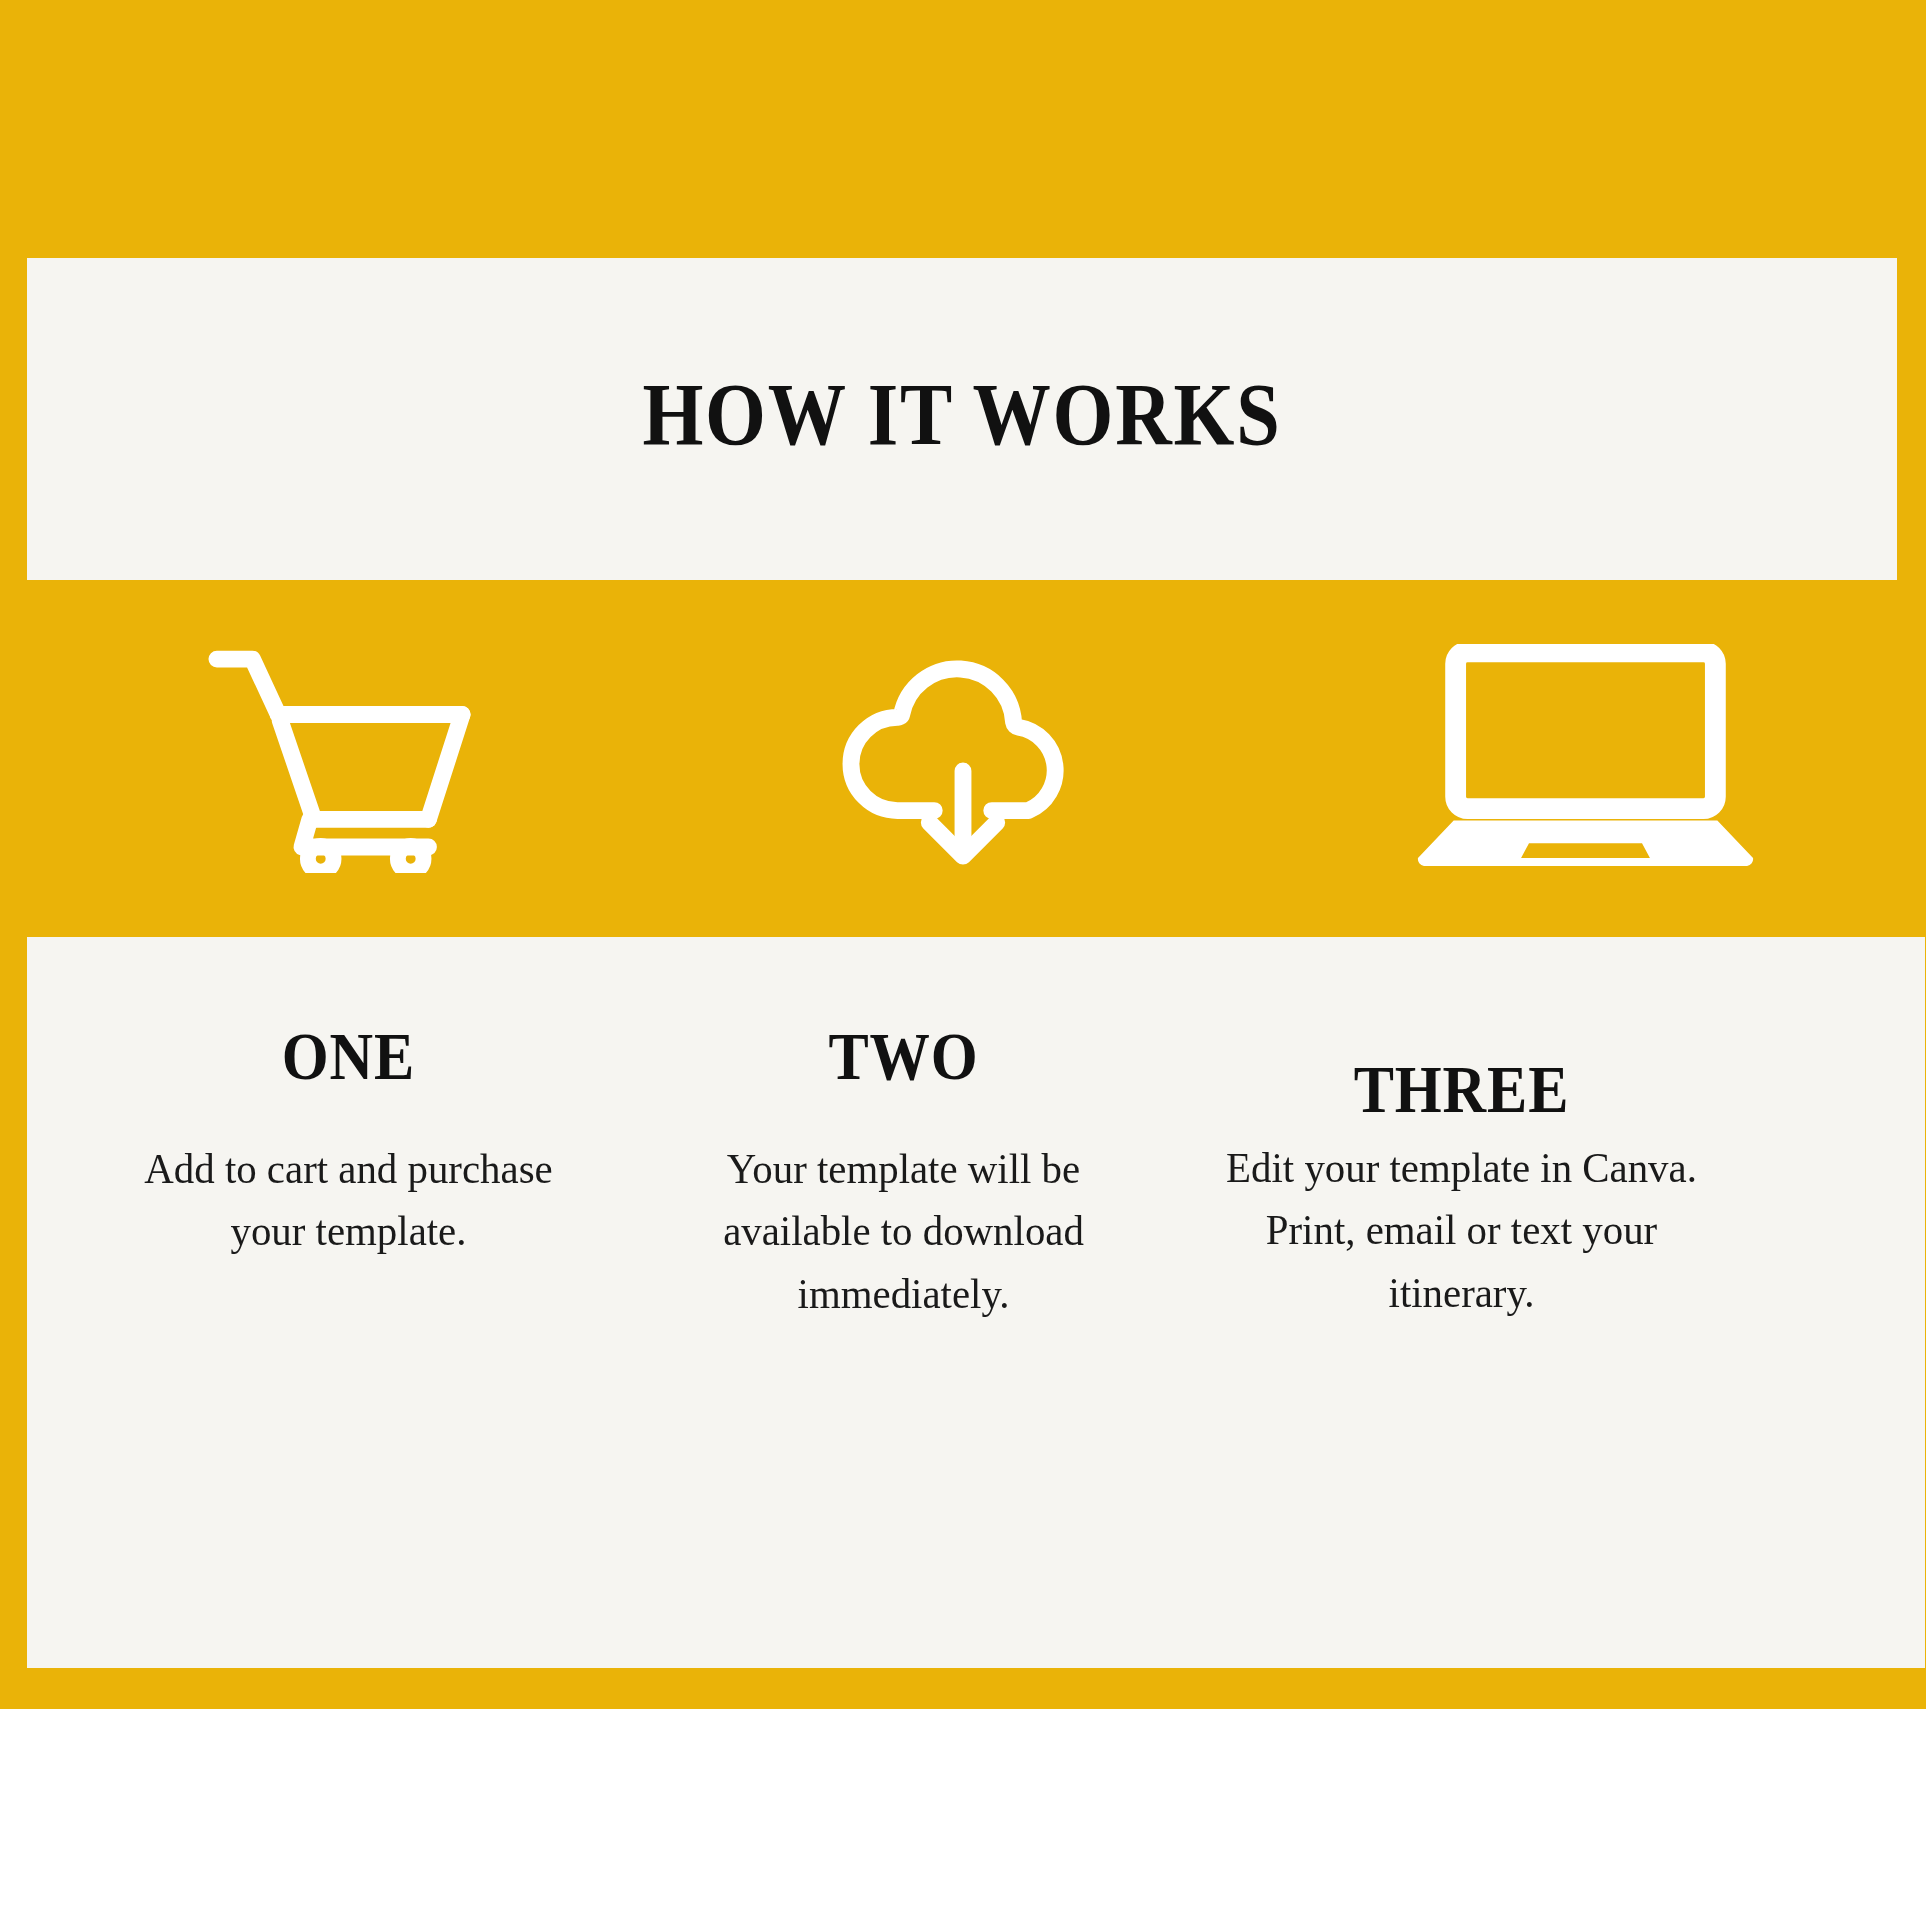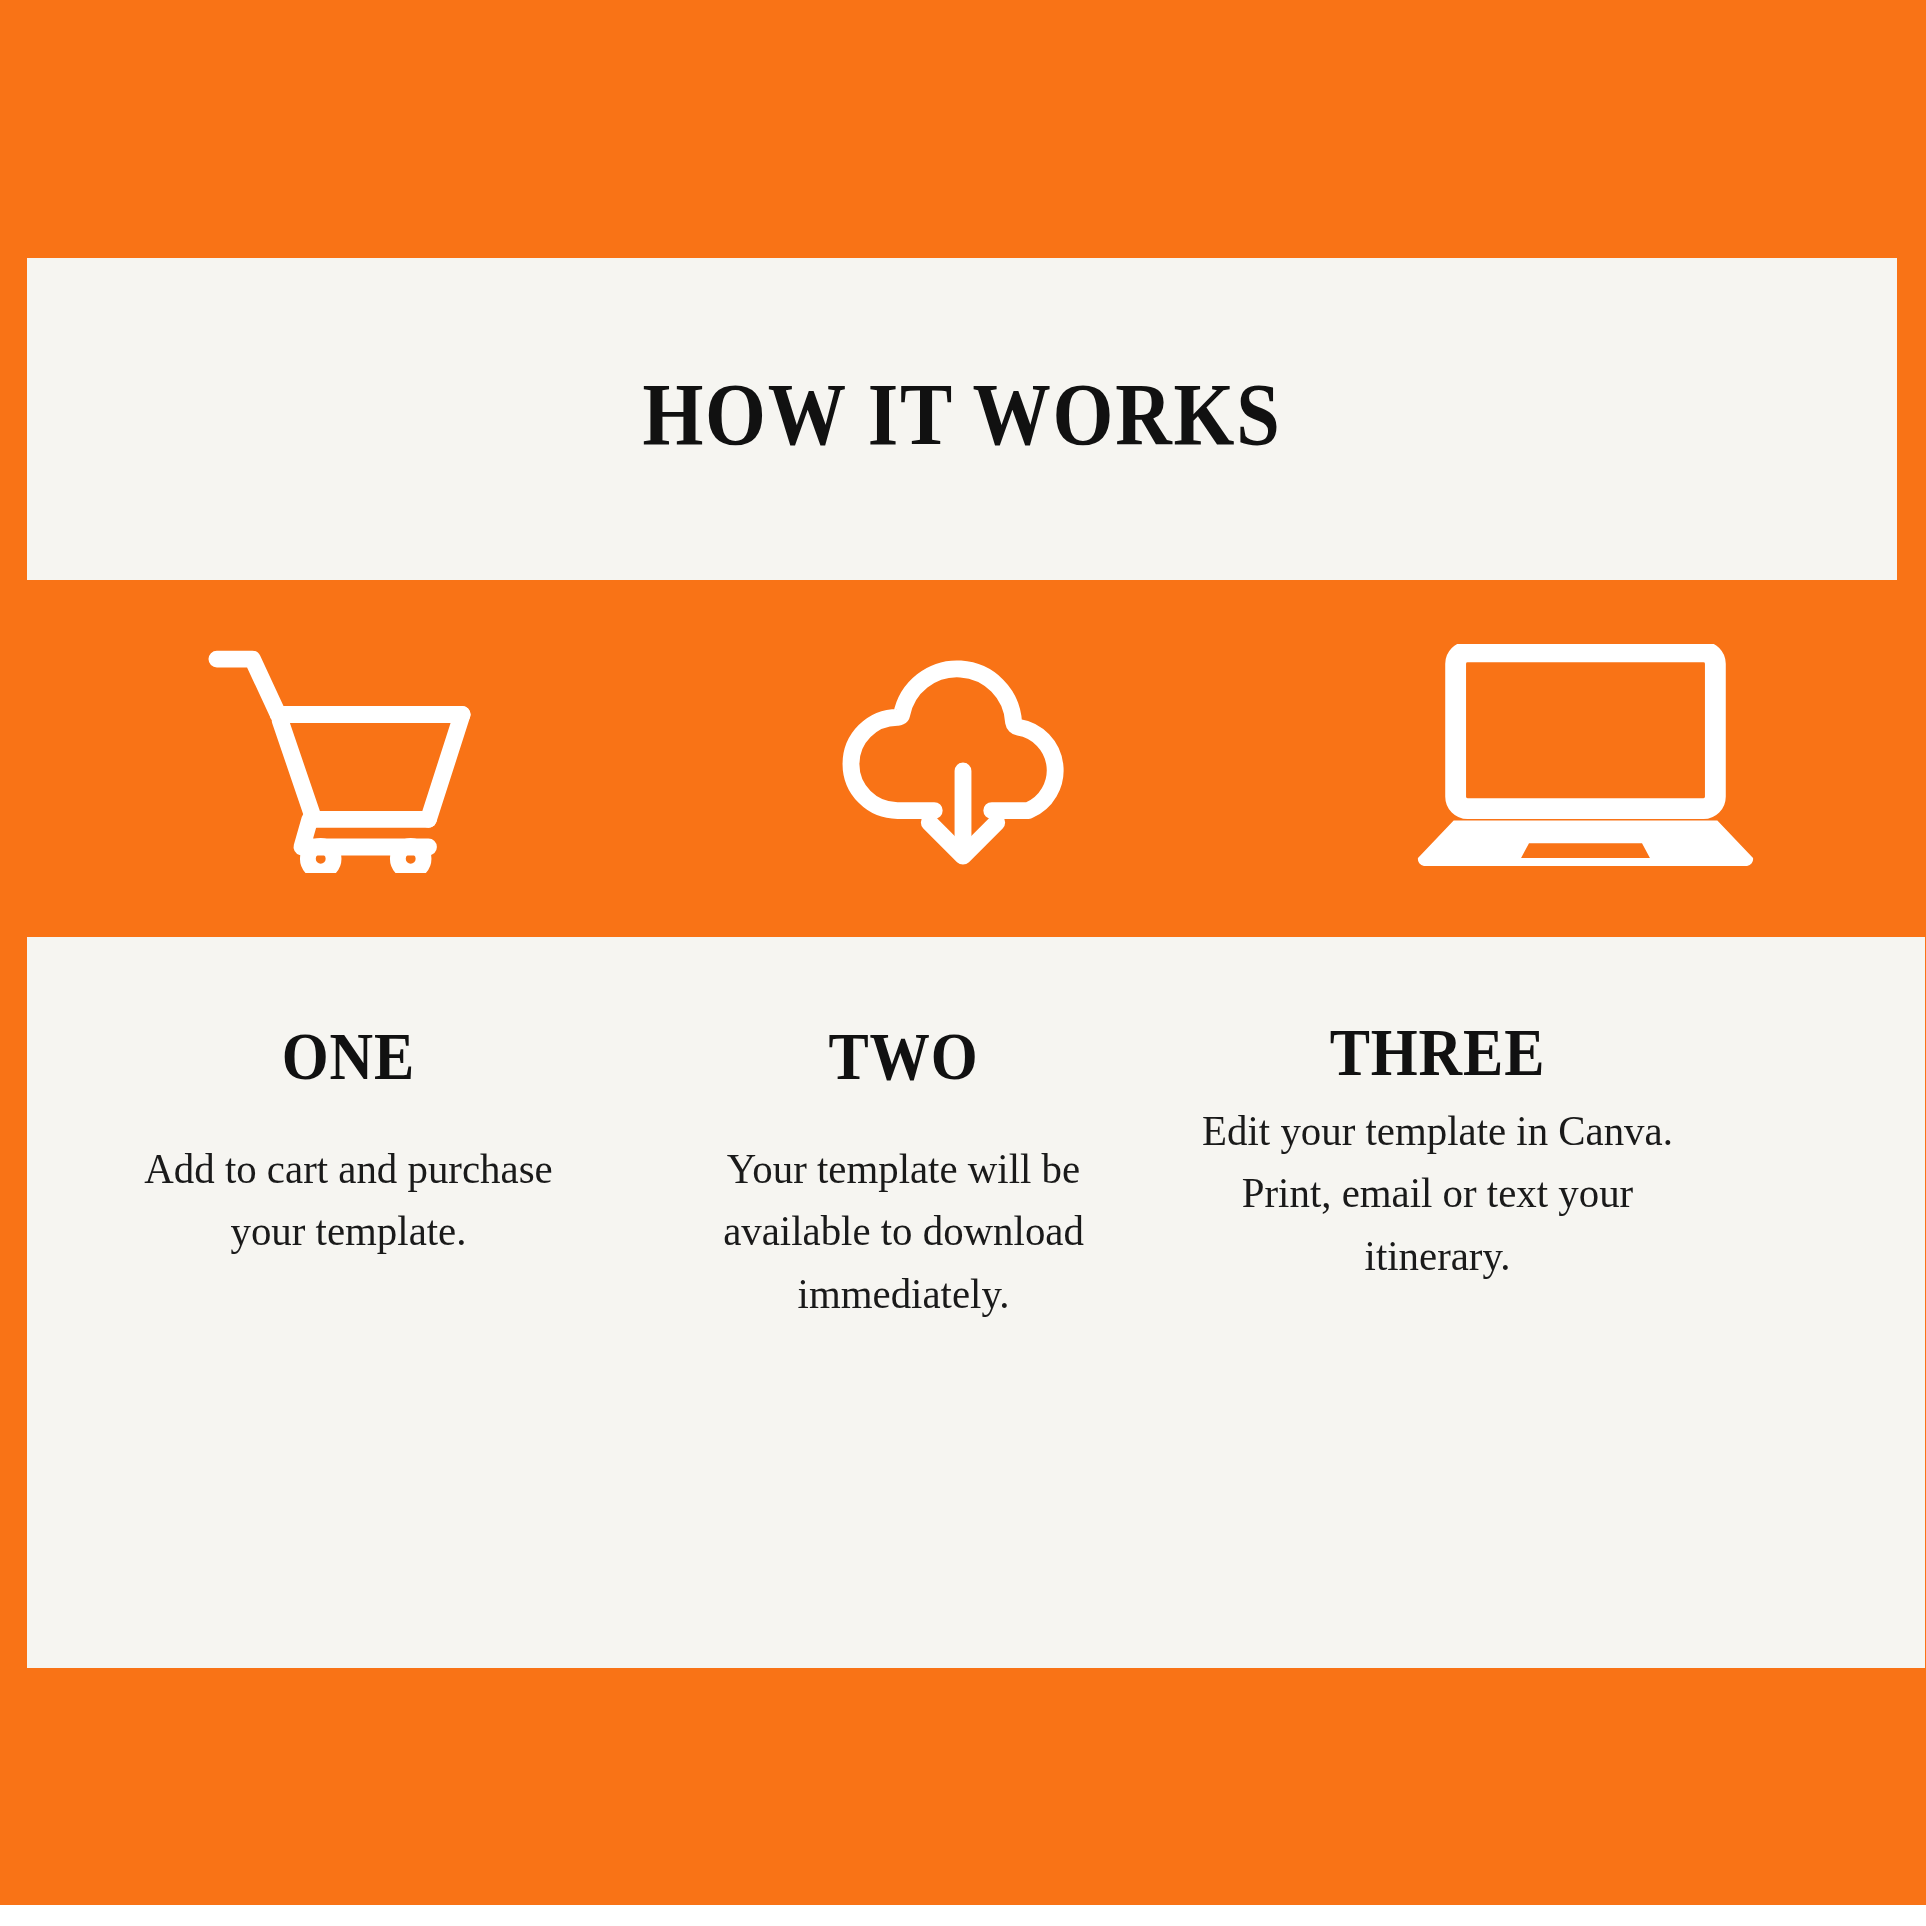--- a/index.html
+++ b/index.html
@@ -4,22 +4,22 @@
 <style>
   html, body {
     margin: 0;
     padding: 0;
     background: #ffffff;
   }
 
   #canvas {
     position: relative;
     width: 1927px;
-    height: 1905px;
-    background: #f97316;
+    height: 1709px;
+    background: #eab308;
     overflow: hidden;
     font-family: "Liberation Serif", "DejaVu Serif", serif;
   }
 
   
   .panel {
     position: absolute;
     background: #F6F5F1;
     left: 27px;
     width: 1870px;
@@ -78,21 +78,21 @@
 
   
   .step-col {
     position: absolute;
     top: 0;
     text-align: center;
   }
 
   #step-col-1 { left: 59px;   width: 525px; }
   #step-col-2 { left: 614px;  width: 525px; }
-  #step-col-3 { left: 1148px; width: 525px; }
+  #step-col-3 { left: 1172px; width: 525px; margin-top: 37px; }
 
   .step-heading {
     font-family: "Liberation Serif", "DejaVu Serif", serif;
     font-weight: bold;
     font-size: 67px;
     letter-spacing: 1px;
     color: #111111;
     line-height: 1;
     margin: 0;
     transform: scaleX(0.9);

